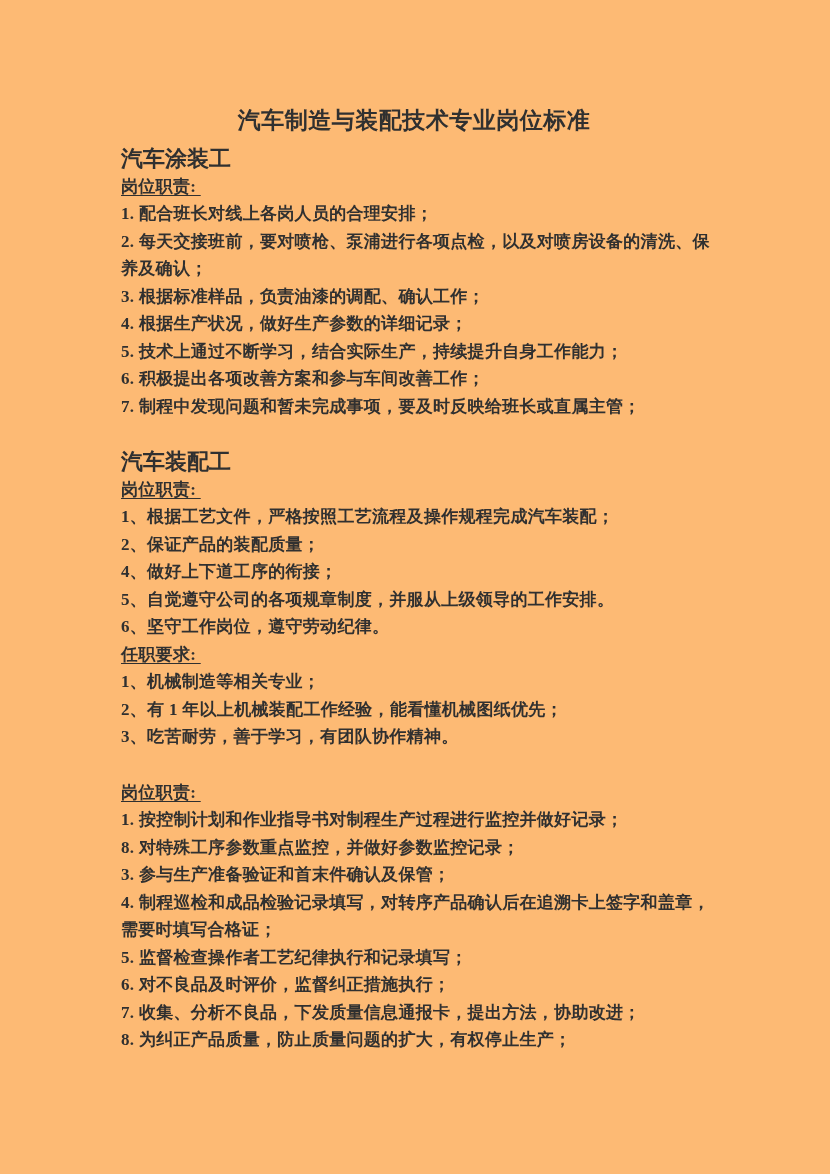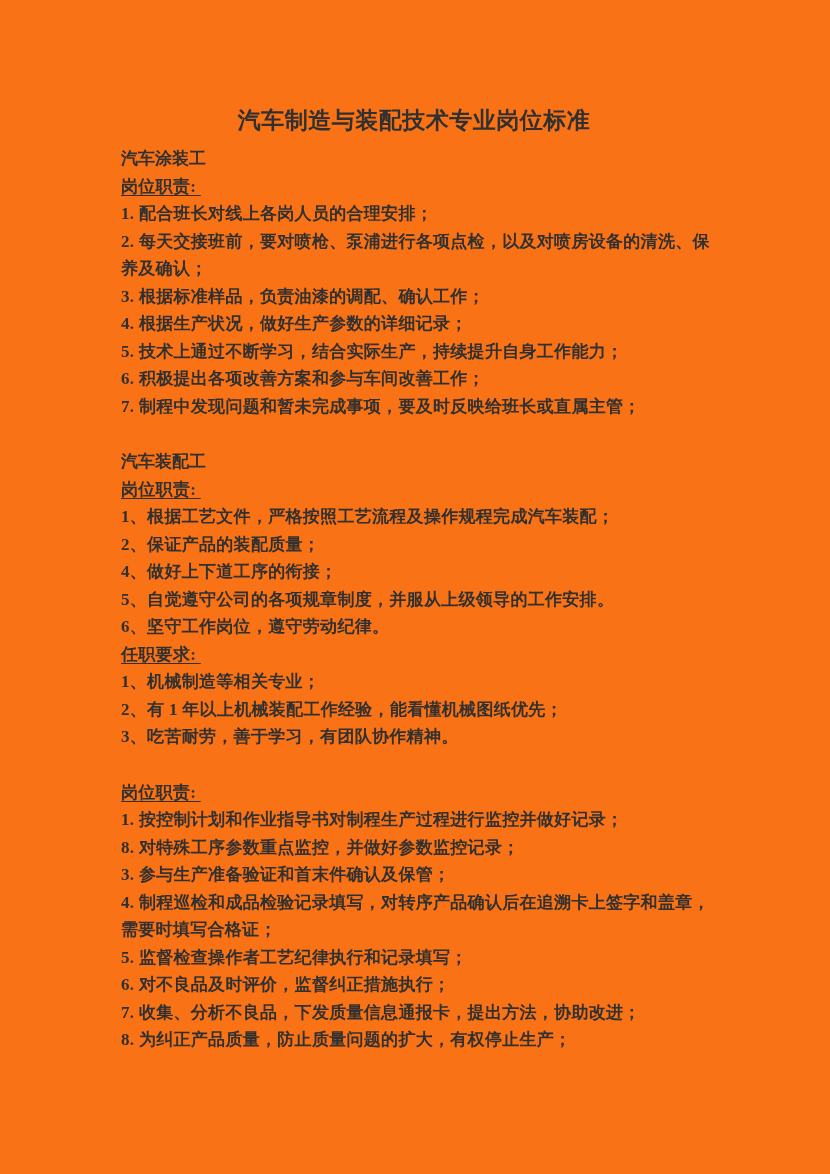--- a/index.html
+++ b/index.html
@@ -12,40 +12,40 @@
     height: 1174px;
     overflow: hidden;
     font-family: "Liberation Serif", "DejaVu Serif", serif;
     color: #303030;
   }
   .page {
     box-sizing: border-box;
     width: 830px;
     height: 1174px;
     padding: 103px 100px 0 121px;
-    background: #f97316;
+    background: #fdba74;
   }
   .doc-title {
     margin: 0 0 7px 0;
     width: 586px;              
     text-align: center;
     font-size: 23px;
     line-height: 35px;
     font-weight: bold;
     letter-spacing: 0.5px;
     white-space: pre;
   }
   .section {
     margin-top: 28px;
   }
   .section:first-of-type {
     margin-top: 0;
   }
   .section-heading {
-    font-size: 17px;
+    font-size: 22px;
     line-height: 27.5px;
     font-weight: bold;
     white-space: pre;
   }
   .line {
     font-size: 17px;
     line-height: 27.5px;
     white-space: pre;
     letter-spacing: 0.3px;
     font-weight: bold;

